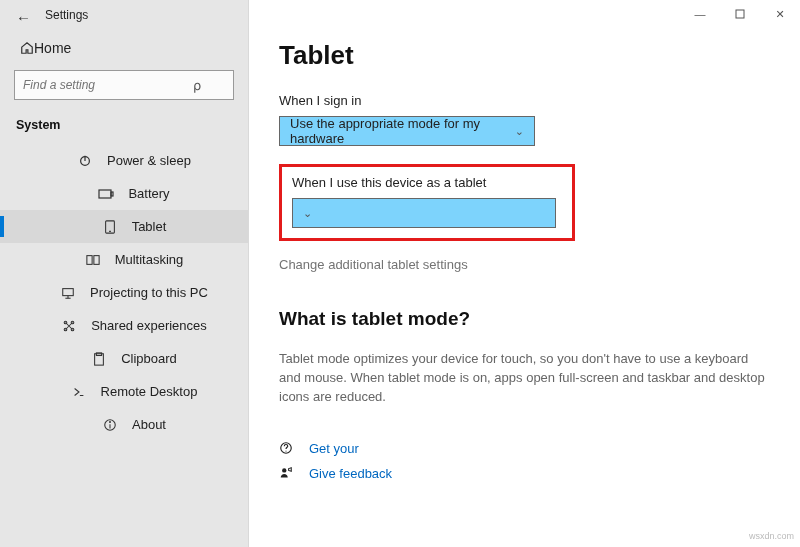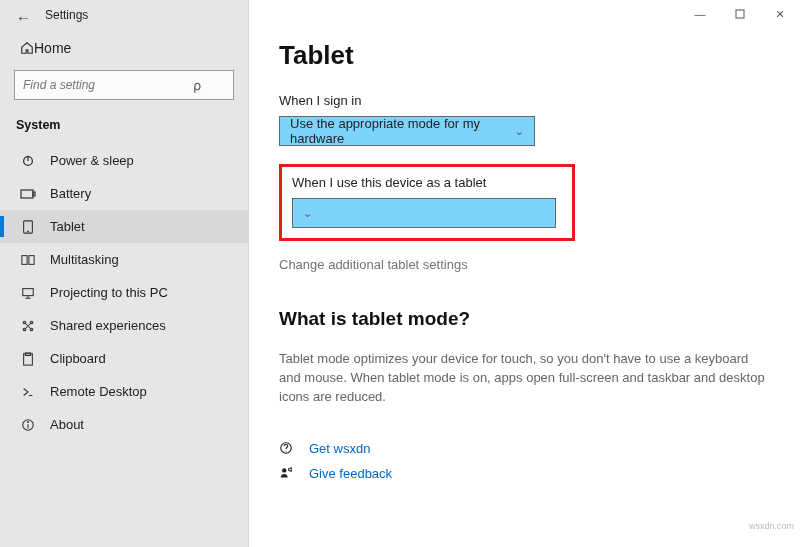--- a/index.html
+++ b/index.html
@@ -9,41 +9,41 @@
   .titlebar { display: flex; align-items: center; height: 30px; padding: 0 8px; }
   .back-arrow { font-size: 15px; color: #333; padding: 4px 8px; }
   .title { font-size: 12px; color: #222; margin-left: 6px; }
   .home-row { display: flex; align-items: center; padding: 10px 16px 10px 20px; color: #222; font-size: 14px; }
   .home-row .icon { width: 14px; display: flex; justify-content: center; }
   .searchbox { margin: 4px 14px 10px 14px; height: 30px; border: 1px solid #999; background: #fbfbfb; display: flex; align-items: center; padding: 0 8px; }
   .searchbox input { border: none; background: transparent; outline: none; font-size: 12px; font-style: italic; color: #555; width: 170px; }
   .searchbox .search-icon { font-size: 13px; color: #555; }
   .section-label { font-size: 12.5px; font-weight: 600; padding: 8px 16px 8px 16px; color: #111; }
   .nav { display: flex; flex-direction: column; margin-top: 4px; }
-  .nav-item { display: flex; align-items: center; gap: 14px; padding: 9px 0 9px 20px; font-size: 13px; color: #222; position: relative; }
+  .nav-item { display: flex; align-items: center; gap: 14px; padding: 9px 0 9px 20px; font-size: 13px; color: #222; position: relative; justify-content: center; }
   .nav-item .icon { width: 16px; display: flex; justify-content: center; color: #333; }
   .nav-item.active { background: #d8d8d8; }
   .nav-item.active::before { content: ""; position: absolute; left: 0; top: 6px; bottom: 6px; width: 4px; background: #0078d4; }
   .main { flex: 1; position: relative; background: #fff; }
   .win-controls { position: absolute; top: 0; right: 0; display: flex; }
   .win-btn { width: 40px; height: 28px; display: flex; align-items: center; justify-content: center; font-size: 11px; color: #555; }
   .content { padding: 40px 30px 20px 30px; }
   h1 { font-size: 26px; font-weight: 600; color: #111; margin-bottom: 22px; }
   .group-label { font-size: 13px; color: #222; margin-bottom: 8px; }
   .select { border: 1px solid #666; height: 30px; display: flex; align-items: center; justify-content: space-between; padding: 0 10px; font-size: 13px; color: #222; background: #7dd3fc; }
   .select .chev { font-size: 11px; color: #555; }
   .sel1 { width: 256px; margin-bottom: 18px; }
   .highlight-box { border: 3px solid #e31b1b; padding: 8px 10px 10px 10px; width: 296px; margin-bottom: 14px; }
   .highlight-box .select { width: 264px; margin-top: 6px; }
   .link { color: #737373; font-size: 13px; margin-bottom: 36px; display: inline-block; }
   h2 { font-size: 19px; font-weight: 600; color: #111; margin-bottom: 20px; }
   .desc { font-size: 13px; color: #666; line-height: 1.45; max-width: 490px; margin-bottom: 34px; }
   .help-row { display: flex; align-items: center; gap: 14px; font-size: 13px; color: #0067c0; margin-bottom: 10px; }
   .help-row .hicon { width: 16px; color: #222; }
-  .corner { position: fixed; right: 6px; bottom: 16px; font-size: 9px; color: #bbb; }
+  .corner { position: fixed; right: 6px; bottom: 6px; font-size: 9px; color: #bbb; }
   svg { display: block; }
 </style>
 </head>
 <body>
 
 <div class="window">
   <div class="sidebar">
     <div class="titlebar">
       <span class="back-arrow">←</span>
       <span class="title">Settings</span>
@@ -181,21 +181,21 @@
       <h2>What is tablet mode?</h2>
       <p class="desc">Tablet mode optimizes your device for touch, so you don't have to use a keyboard and mouse. When tablet mode is on, apps open full-screen and taskbar and desktop icons are reduced.</p>
 
       <div class="help-row">
         <span class="hicon">
             <svg width="14" height="14" viewBox="0 0 16 16" fill="none" stroke="#222" stroke-width="1.3">
               <circle cx="8" cy="8" r="6"></circle>
               <path d="M8 11v1M6 6a2 2 0 114 0c0 1-2 1.5-2 3"></path>
             </svg>
           </span>
-        <span>Get wsxdn</span>
+        <span>Get your</span>
       </div>
       <div class="help-row">
         <span class="hicon">
             <svg width="14" height="14" viewBox="0 0 16 16" fill="#222">
               <circle cx="6" cy="5" r="2.5"></circle>
               <path d="M2 13c0-2.5 2-4 4-4s4 1.5 4 4H2z"></path>
               <path d="M11 3l3-1v4l-3-1z" fill="none" stroke="#222" stroke-width="1.2"></path>
             </svg>
           </span>
         <span>Give feedback</span>

